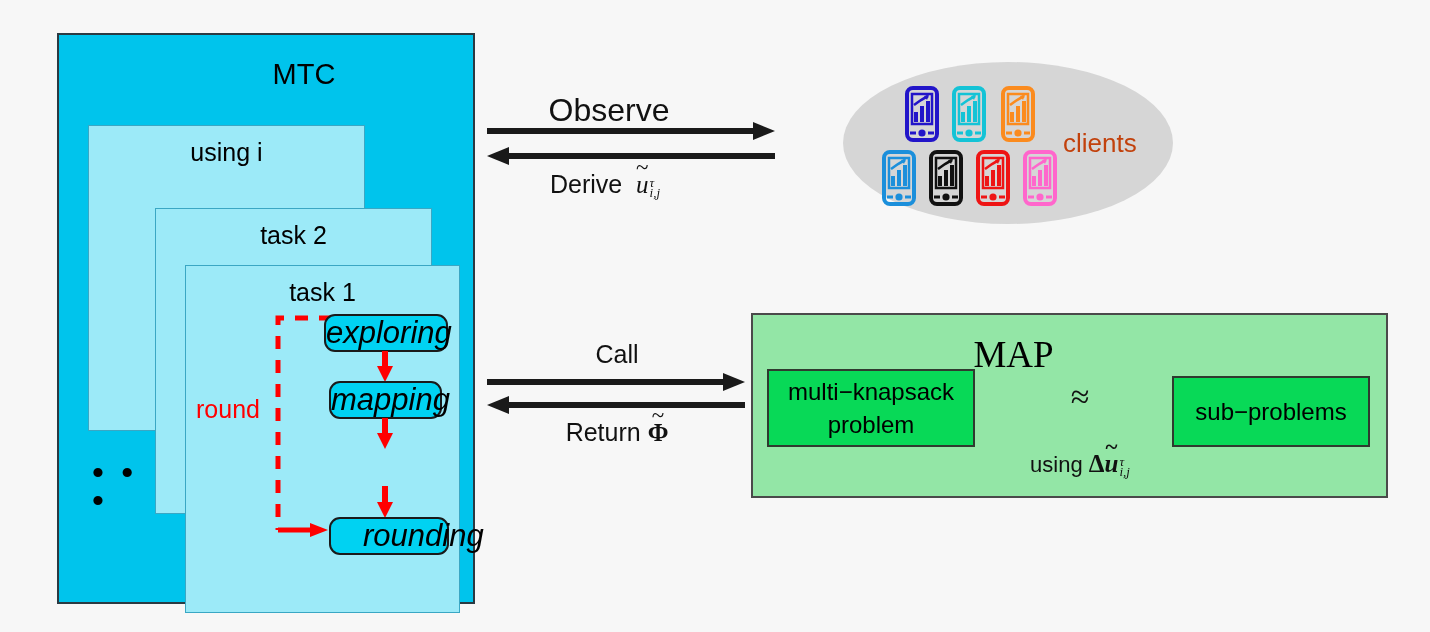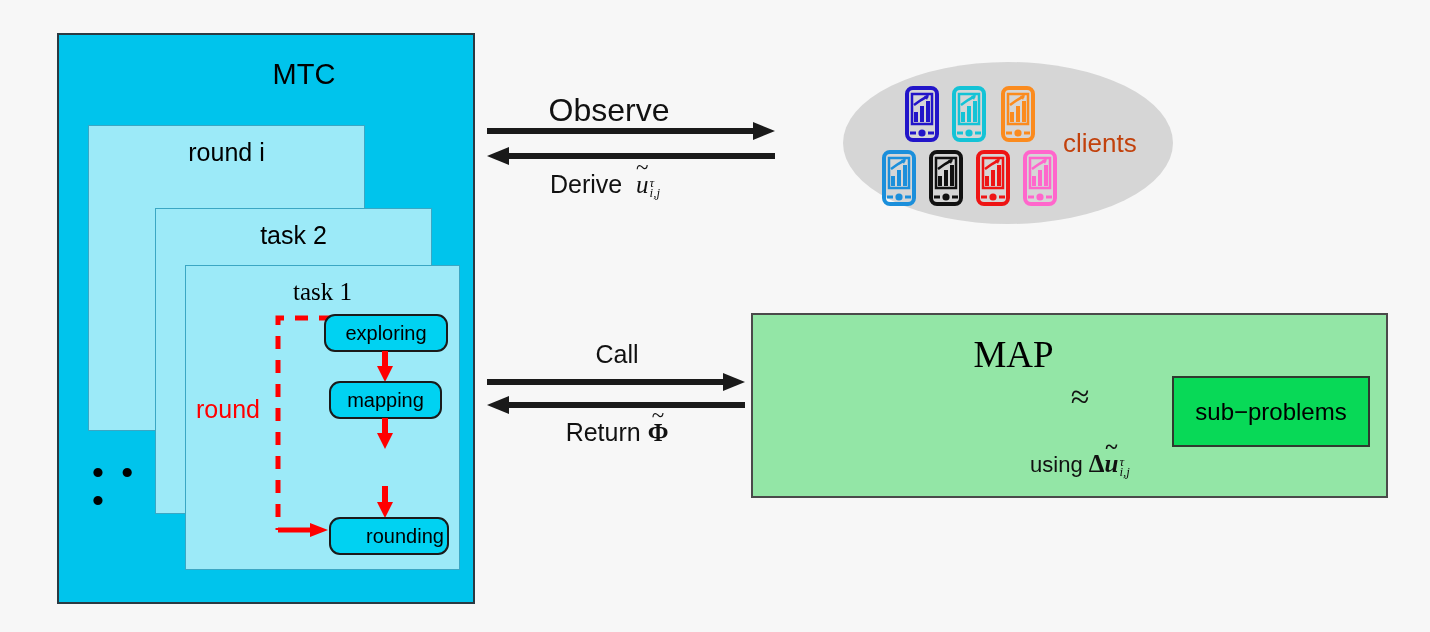--- a/index.html
+++ b/index.html
@@ -40,21 +40,21 @@
     color: #000;
     padding-left: 38px;
   }
   .task-box {
     background: #9ceaf8;
     border: 1px solid #3aa7c4;
     box-sizing: border-box;
   }
   #task-i  { left: 88px;  top: 125px; width: 277px; height: 306px; }
   #task-2  { left: 155px; top: 208px; width: 277px; height: 306px; }
-  #task-1  { left: 185px; top: 265px; width: 275px; height: 305px; font-family: Liberation Serif, serif; }
+  #task-1  { left: 185px; top: 265px; width: 275px; height: 348px; }
   .task-label {
     position: absolute;
     left: 0; right: 0;
     top: 12px;
     text-align: center;
     font-size: 25px;
     color: #000;
   }
   #task-i .task-label { text-align: center; }
   #task-2 .task-label { text-align: center; }
@@ -68,25 +68,26 @@
     letter-spacing: 4px;
     color: #000;
   }
 
   
   .flow-node {
     background: #00d2f2;
     border: 2px solid #1a1a1a;
     border-radius: 11px;
     box-sizing: border-box;
-    font-size: 20px;
+    font-size: 31px;
     color: #000;
     text-align: center;
     line-height: 34px;
     height: 38px;
+    font-style: italic;
   }
   #node-exploring  { left: 324px; top: 314px; width: 124px; }
   #node-mapping    { left: 329px; top: 381px; width: 113px; }
   #node-exploiting { left: 322px; top: 448px; width: 128px; }
   #node-rounding   { left: 329px; top: 517px; width: 120px; padding-left: 32px; }
 
   .flow-arrow { width: 22px; }
   #arrow-1 { left: 374px; top: 351px; height: 31px; }
   #arrow-2 { left: 374px; top: 418px; height: 31px; }
   #arrow-3 { left: 374px; top: 486px; height: 32px; }
@@ -241,21 +242,21 @@
 </style>
 </head>
 <body>
 
 <div id="stage">
 
   <div class="abs" id="mtc-box"></div>
   <div class="abs" id="mtc-title">MTC</div>
 
   <div class="abs task-box" id="task-i">
-    <div class="task-label">round i</div>
+    <div class="task-label">using i</div>
   </div>
   <div class="abs task-box" id="task-2">
     <div class="task-label">task 2</div>
   </div>
   <div class="abs task-box" id="task-1">
     <div class="task-label">task 1</div>
   </div>
 
   <div class="abs" id="mtc-ellipsis">• • •</div>
 
@@ -388,20 +389,24 @@
     <path d="M 10 19 L 17 14 L 24 10" stroke="#ff66cc" stroke-width="2.6" fill="none"></path>
     <path d="M 25 9 L 20 10 L 23 14 Z" fill="#ff66cc"></path>
     <circle cx="18" cy="47" r="3.6" fill="#ff66cc"></circle>
     <rect x="6" y="45.5" width="6" height="3" fill="#ff66cc"></rect>
     <rect x="24" y="45.5" width="6" height="3" fill="#ff66cc"></rect>
   </svg>
 
   <div class="abs" id="map-box"></div>
   <div class="abs" id="map-title">MAP</div>
 
+  <div class="abs green-box" id="knapsack-box">
+    <span>multi−knapsack</span>
+    <span>problem</span>
+  </div>
 
   <div class="abs" id="approx-symbol">≈</div>
 
   <div class="abs" id="using-label">
     <span class="lbl">using</span>&nbsp;<span class="math"><span style="font-style:normal;font-weight:bold;">Δ</span><span class="mathvar" style="font-weight:bold;"><span class="tilde-over">~</span><span>u</span></span><span class="sup-sub"><span class="sup">τ</span><span class="sub">i,j</span></span></span>
   </div>
 
   <div class="abs green-box" id="subproblem-box">
     <span>sub−problems</span>
   </div>

